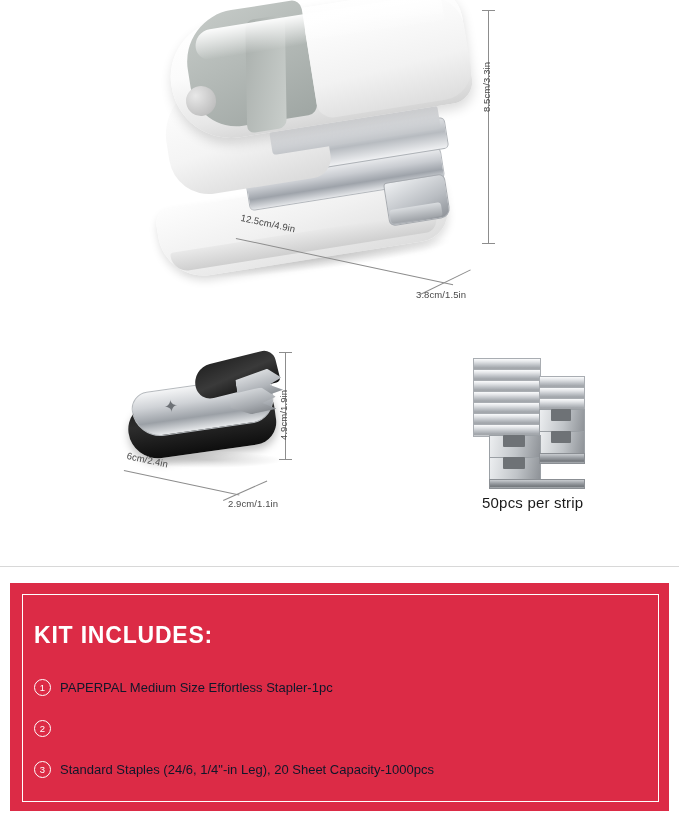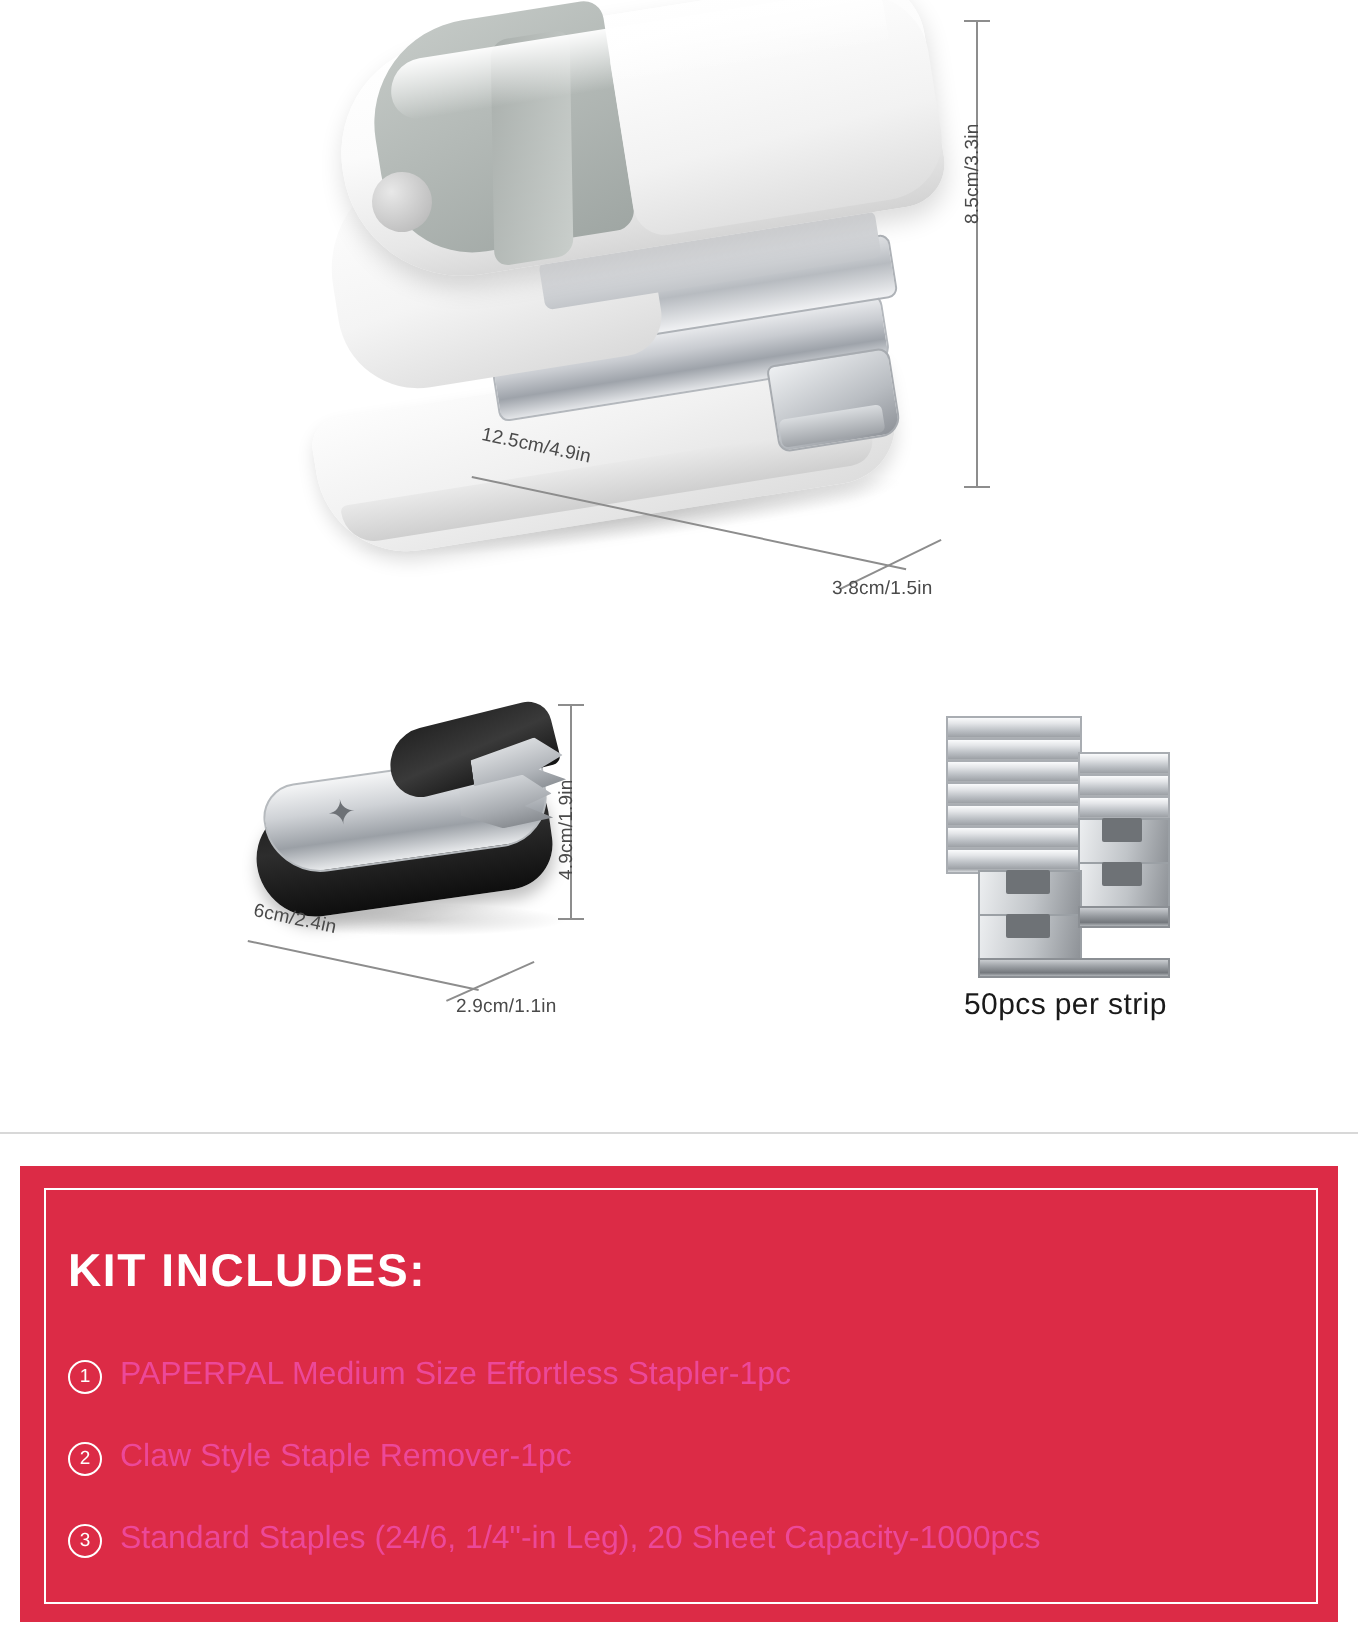--- a/index.html
+++ b/index.html
@@ -322,22 +322,22 @@
     width: 15px; height: 15px;
     border: 1.2px solid #ffffff;
     border-radius: 50%;
     color: #ffffff;
     font-size: 9.5px;
     line-height: 15px;
     text-align: center;
     flex: 0 0 auto;
   }
   .kit-text {
-    font-size: 16px;
-    color: #ec4899;
+    font-size: 13px;
+    color: #0f172a;
     white-space: nowrap;
   }
   #kit-item-0 { top: 679px; }
   #kit-item-1 { top: 720px; }
   #kit-item-2 { top: 761px; }
 </style>
 </head>
 <body>
 
 <div id="product-area">
@@ -430,18 +430,17 @@
 </div>
 
 <div id="kit-title">KIT INCLUDES:</div>
 
 <div class="kit-item" id="kit-item-0">
   <div class="kit-num">1</div>
   <div class="kit-text">PAPERPAL Medium Size Effortless Stapler-1pc</div>
 </div>
 <div class="kit-item" id="kit-item-1">
   <div class="kit-num">2</div>
-  <div class="kit-text">Claw Style Staple Remover-1pc</div>
 </div>
 <div class="kit-item" id="kit-item-2">
   <div class="kit-num">3</div>
   <div class="kit-text">Standard Staples (24/6, 1/4"-in Leg), 20 Sheet Capacity-1000pcs</div>
 </div>
 
 </body></html>

